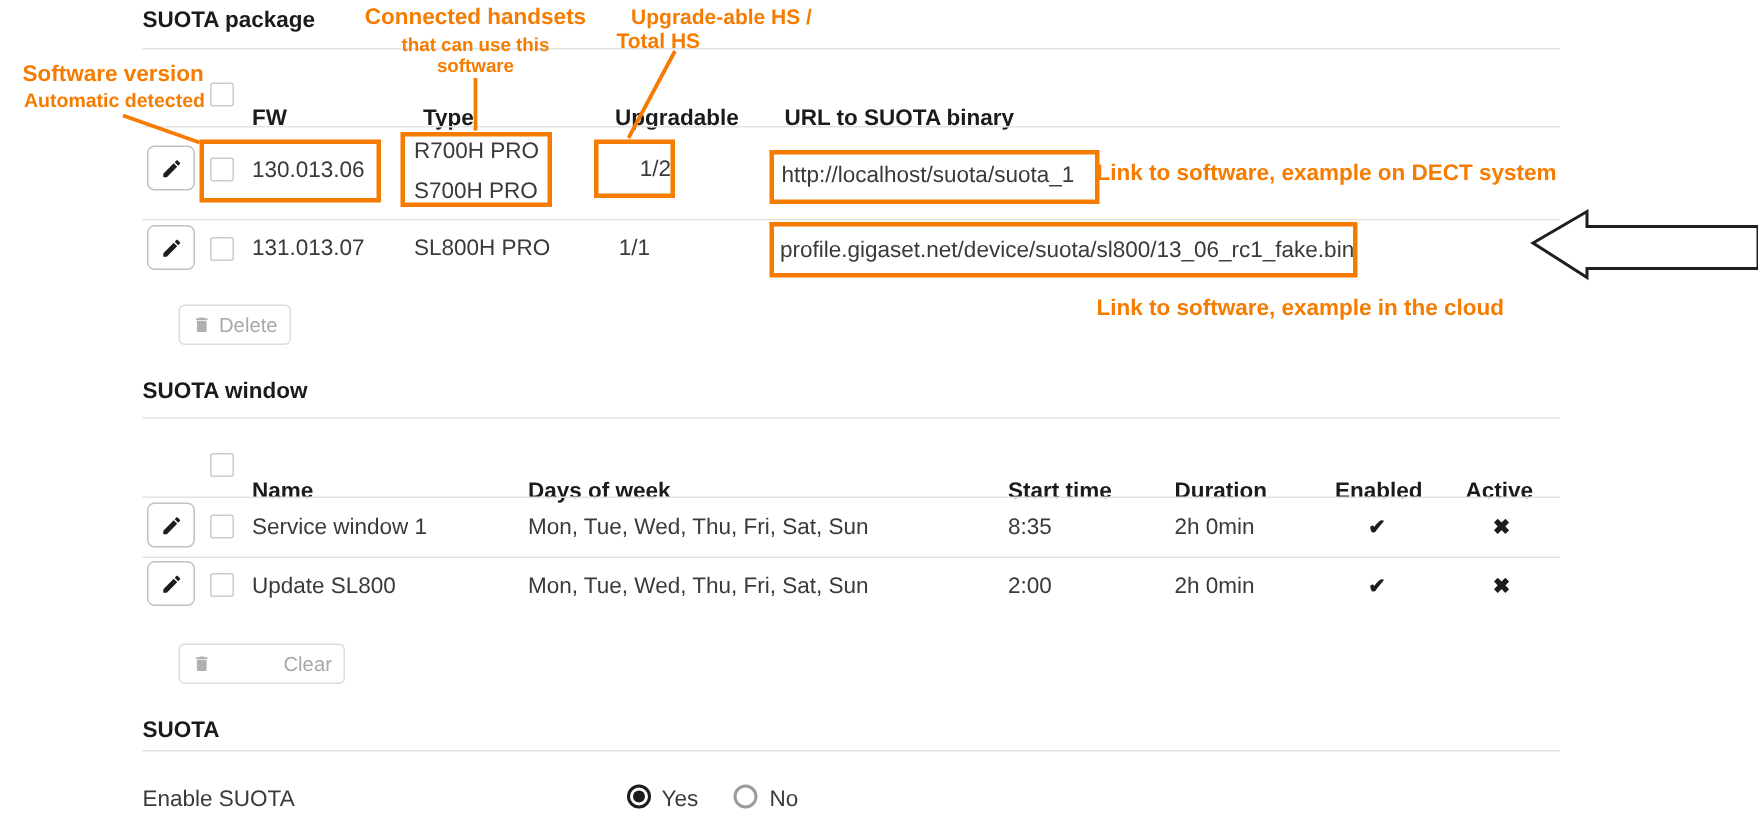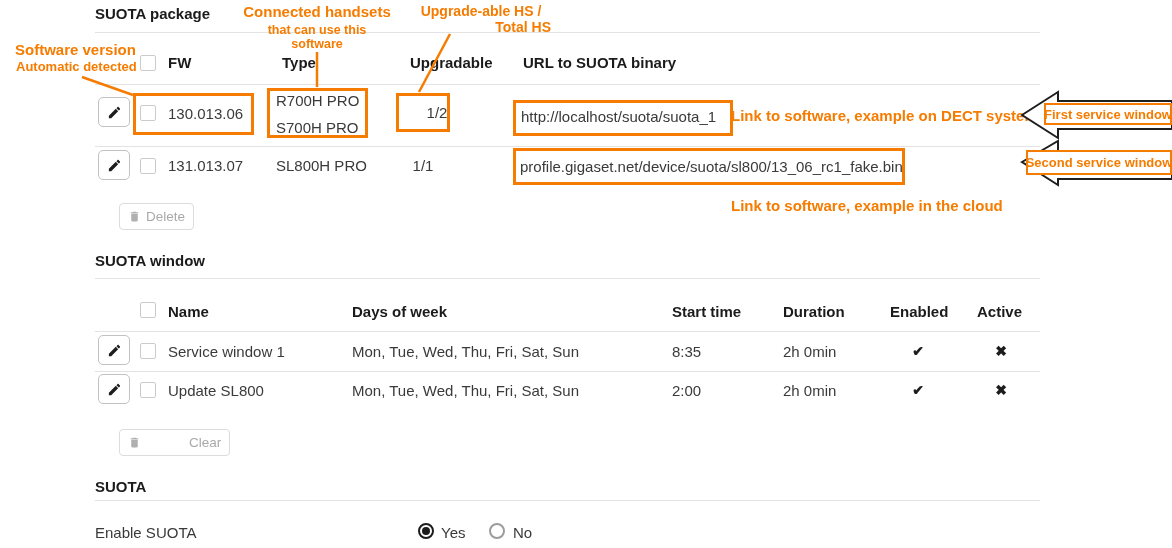--- a/index.html
+++ b/index.html
@@ -4,21 +4,21 @@
 <style>
   * { box-sizing: border-box; margin: 0; padding: 0; }
   html,body { background:#fff; }
   .page {
     position: relative; width: 1172px; height: 548px; background: #fff;
     font-family: "Liberation Sans", sans-serif; font-size: 15px; color: #3a3a3a;
     overflow: hidden;
   }
   .abs { position: absolute; }
   .h  { font-weight: bold; color: #1b1b1b; font-size: 15px; }
-  .th { font-weight: bold; color: #1b1b1b; font-size: 15px; }
+  .th { font-weight: bold; color: #1b1b1b; font-size: 15px; margin-top: 16px; }
   .divider { position: absolute; height: 1px; background: #e3e3e3; }
   .cb { position: absolute; width: 16px; height: 16px; border: 1px solid #cbcbcb;
         border-radius: 2px; background: #fff; cursor: pointer; }
   .editbtn { position: absolute; width: 32px; height: 30px; border: 1px solid #c2c2c2;
         border-radius: 5px; background: #fff; display: flex; align-items: center;
         justify-content: center; cursor: pointer; }
   .graybtn { position: absolute; display: inline-flex; align-items: center; gap: 5px;
         border: 1px solid #dcdcdc; border-radius: 4px; background: #fff; color: #a9a9a9;
         font-size: 13.5px; padding: 0 8px; height: 27px; cursor: default;
         font-family: "Liberation Sans", sans-serif; margin-left: 24px; }
@@ -144,38 +144,31 @@
   <div class="hl" style="left:513px; top:148px; width:392px; height:37px;"></div>
 
   <div class="ann" style="left:15px; top:41px; font-size:15px;">Software version</div>
   <div class="ann" style="left:16px; top:60px; font-size:13px;">Automatic detected</div>
 
   <div class="ann" style="left:237px; top:3px;  width:160px; text-align:center; font-size:15px;">Connected handsets</div>
   <div class="ann" style="left:237px; top:23px; width:160px; text-align:center; font-size:12.5px;">that can use this</div>
   <div class="ann" style="left:237px; top:37px; width:160px; text-align:center; font-size:12.5px;">software</div>
 
   <div class="ann" style="left:411px; top:3px;  width:140px; text-align:center; font-size:14px;">Upgrade-able HS /</div>
-  <div class="ann" style="left:411px; top:19px; width:140px; text-align:right; font-size:14px;">Total HS</div>
+  <div class="ann" style="left:411px; top:19px; width:140px; text-align:left; font-size:14px;">Total HS</div>
 
   <div class="ann" style="left:731px; top:107px; font-size:15px;">Link to software, example on DECT system</div>
   <div class="ann" style="left:731px; top:197px; font-size:15px;text-align:right;">Link to software, example in the cloud</div>
 
   <svg class="overlay" width="1172" height="548">
     <line x1="82" y1="77" x2="133" y2="95" stroke="#F57C00" stroke-width="2.5"></line>
     <line x1="317" y1="52" x2="317" y2="87" stroke="#F57C00" stroke-width="2.5"></line>
     <line x1="450" y1="34" x2="419" y2="92" stroke="#F57C00" stroke-width="2.5"></line>
   </svg>
 
-  <div class="abs" style="left:1018px; top:90px; width:154px; height:52px;">
-    <svg width="154" height="52">
-      <polygon points="4,25 40,2 40,11 154,11 154,39 40,39 40,48" fill="#ffffff" stroke="#1f1f1f" stroke-width="2"></polygon>
-    </svg>
-    <div class="arrowlabel" style="left:26px; top:13px; width:128px; height:22px;">First service window</div>
-  </div>
 
   <div class="abs" style="left:1014px; top:138px; width:158px; height:54px;">
     <svg width="158" height="54">
       <polygon points="8,24 44,3 44,13 158,13 158,41 44,41 44,47" fill="#ffffff" stroke="#1f1f1f" stroke-width="2"></polygon>
     </svg>
-    <div class="arrowlabel" style="left:12px; top:12px; width:146px; height:25px;">Second service window</div>
   </div>
 
 </div>
 
 </body></html>

